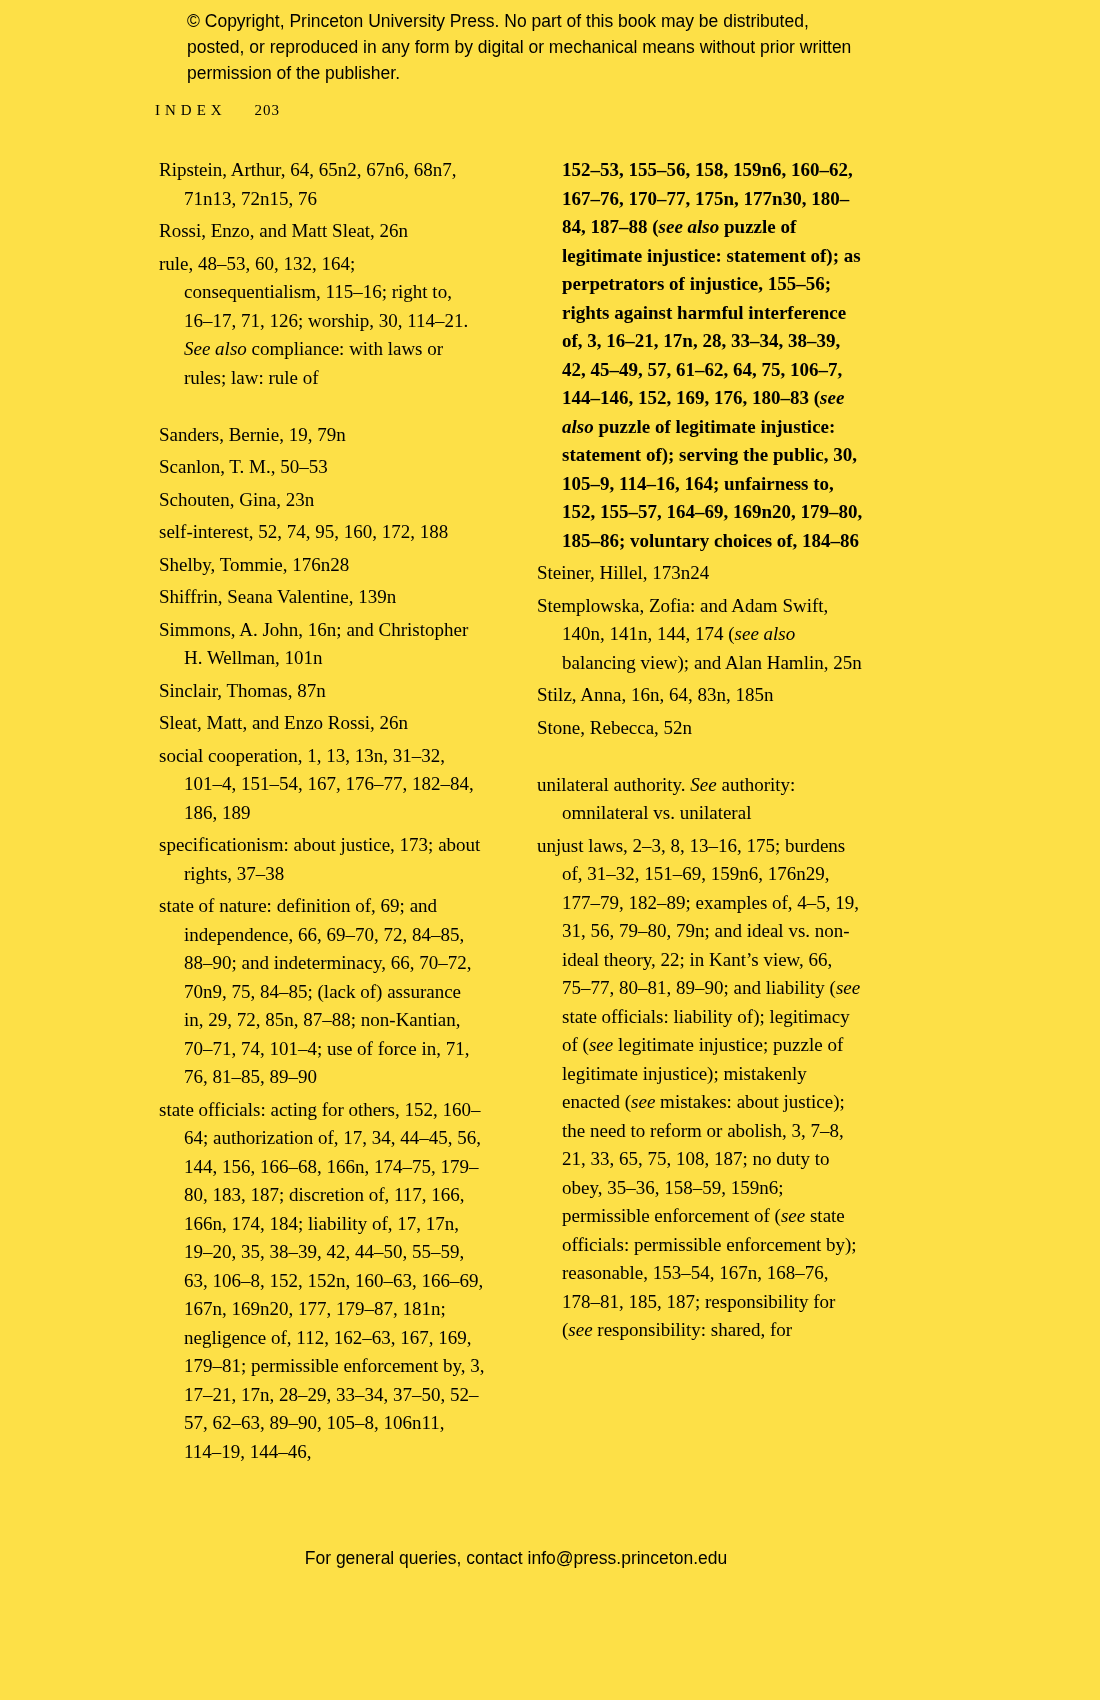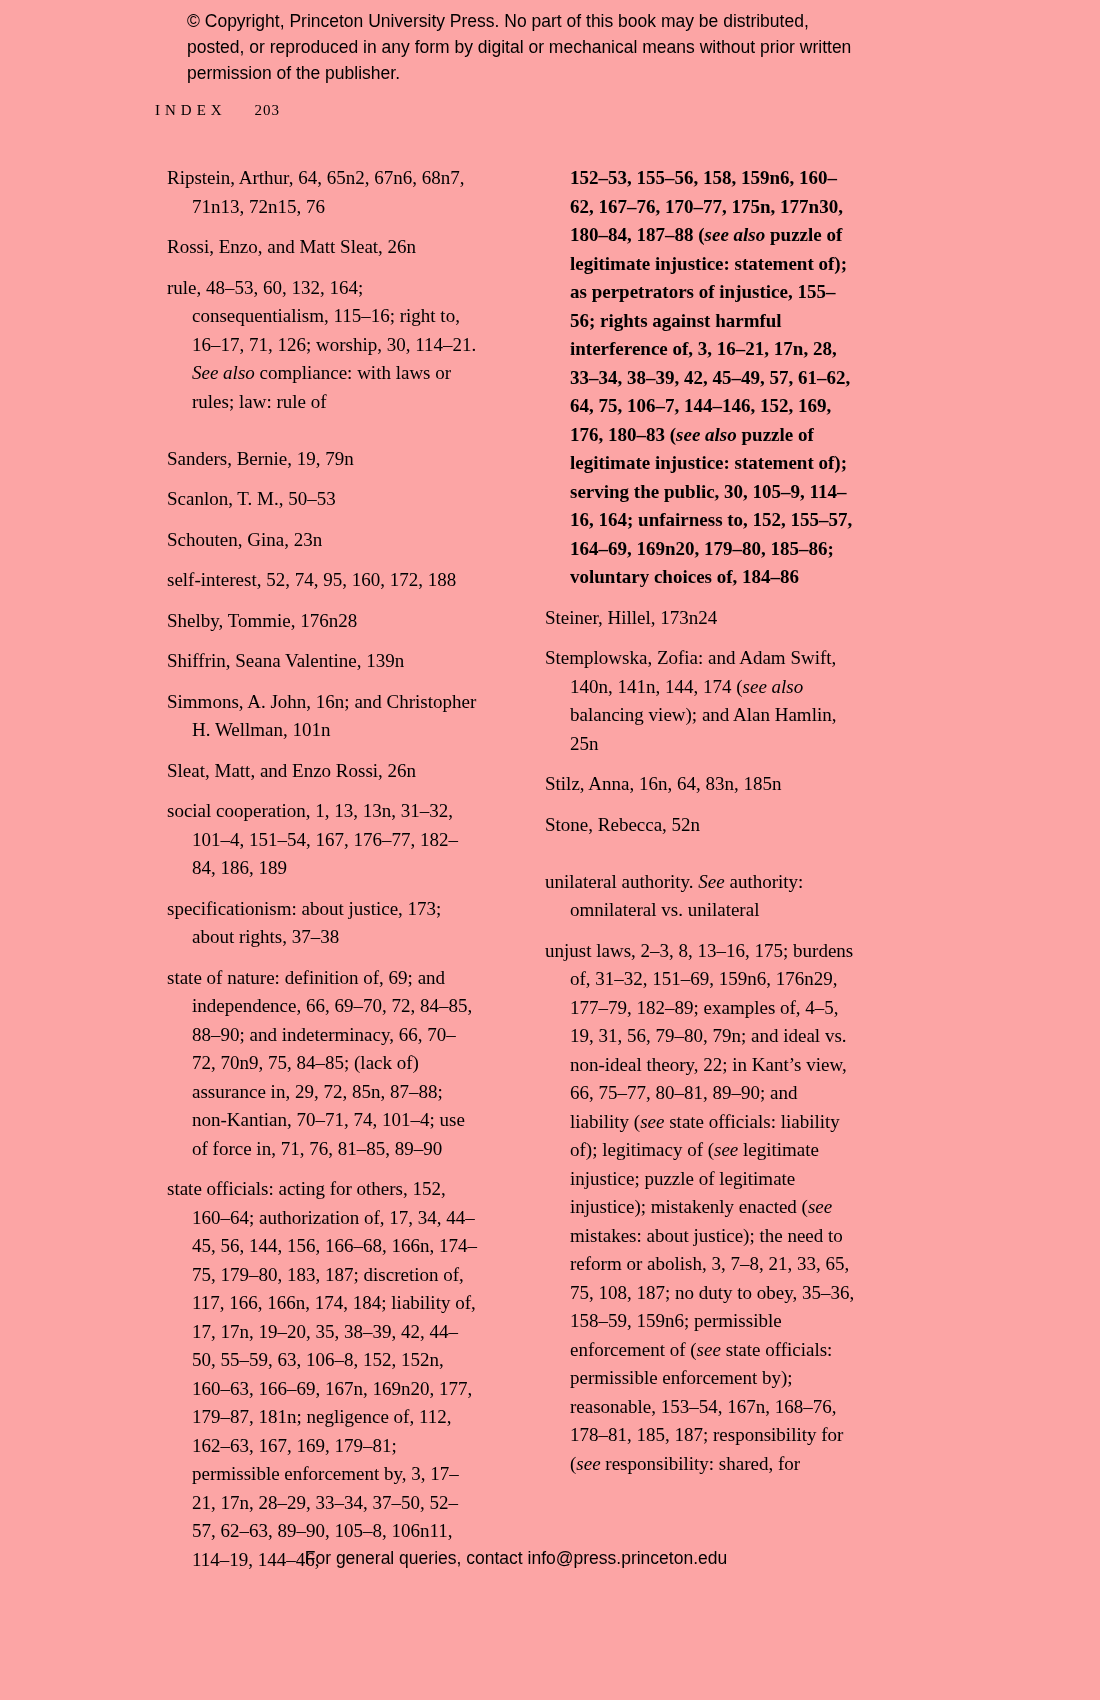--- a/index.html
+++ b/index.html
@@ -4,21 +4,21 @@
 <style>
   html, body {
     margin: 0;
     padding: 0;
     background: #ffffff;
   }
   .page {
     position: relative;
     width: 1100px;
     height: 1700px;
-    background: #fca5a5;
+    background: #fde047;
     color: #000000;
     overflow: hidden;
   }
   .copyright {
     position: absolute;
     left: 187px;
     top: 8px;
     width: 680px;
     font-family: "Liberation Sans", sans-serif;
     font-size: 17.5px;
@@ -49,21 +49,21 @@
     display: flex;
     gap: 44px;
     font-family: "Liberation Serif", serif;
     font-size: 19px;
     line-height: 28.5px;
   }
   .col {
     width: 334px;
   }
   .entry {
-    margin: 12px;
+    margin: 4px;
     padding-left: 25px;
     text-indent: -25px;
   }
   .entry.continuation {
     text-indent: 0;
     font-weight: bold;
   }
   .entry.gap {
     margin-top: 28.5px;
   }
@@ -98,20 +98,21 @@
         <p class="entry"><span>Ripstein, Arthur, 64, 65n2, 67n6, 68n7, 71n13, 72n15, 76</span></p>
         <p class="entry"><span>Rossi, Enzo, and Matt Sleat, 26n</span></p>
         <p class="entry"><span>rule, 48–53, 60, 132, 164; consequentialism, 115–16; right to, 16–17, 71, 126; worship, 30, 114–21. </span><span class="it">See also</span><span> compliance: with laws or rules; law: rule of</span></p>
         <p class="entry gap"><span>Sanders, Bernie, 19, 79n</span></p>
         <p class="entry"><span>Scanlon, T. M., 50–53</span></p>
         <p class="entry"><span>Schouten, Gina, 23n</span></p>
         <p class="entry"><span>self-interest, 52, 74, 95, 160, 172, 188</span></p>
         <p class="entry"><span>Shelby, Tommie, 176n28</span></p>
         <p class="entry"><span>Shiffrin, Seana Valentine, 139n</span></p>
         <p class="entry"><span>Simmons, A. John, 16n; and Christopher H. Wellman, 101n</span></p>
+        <p class="entry"><span>Sinclair, Thomas, 87n</span></p>
         <p class="entry"><span>Sleat, Matt, and Enzo Rossi, 26n</span></p>
         <p class="entry"><span>social cooperation, 1, 13, 13n, 31–32, 101–4, 151–54, 167, 176–77, 182–84, 186, 189</span></p>
         <p class="entry"><span>specificationism: about justice, 173; about rights, 37–38</span></p>
         <p class="entry"><span>state of nature: definition of, 69; and independence, 66, 69–70, 72, 84–85, 88–90; and indeterminacy, 66, 70–72, 70n9, 75, 84–85; (lack of) assurance in, 29, 72, 85n, 87–88; non-Kantian, 70–71, 74, 101–4; use of force in, 71, 76, 81–85, 89–90</span></p>
         <p class="entry"><span>state officials: acting for others, 152, 160–64; authorization of, 17, 34, 44–45, 56, 144, 156, 166–68, 166n, 174–75, 179–80, 183, 187; discretion of, 117, 166, 166n, 174, 184; liability of, 17, 17n, 19–20, 35, 38–39, 42, 44–50, 55–59, 63, 106–8, 152, 152n, 160–63, 166–69, 167n, 169n20, 177, 179–87, 181n; negligence of, 112, 162–63, 167, 169, 179–81; permissible enforcement by, 3, 17–21, 17n, 28–29, 33–34, 37–50, 52–57, 62–63, 89–90, 105–8, 106n11, 114–19, 144–46,</span></p>
       </div>
     <div class="col">
         <p class="entry continuation"><span>152–53, 155–56, 158, 159n6, 160–62, 167–76, 170–77, 175n, 177n30, 180–84, 187–88 (</span><span class="it">see also</span><span> puzzle of legitimate injustice: statement of); as perpetrators of injustice, 155–56; rights against harmful interference of, 3, 16–21, 17n, 28, 33–34, 38–39, 42, 45–49, 57, 61–62, 64, 75, 106–7, 144–146, 152, 169, 176, 180–83 (</span><span class="it">see also</span><span> puzzle of legitimate injustice: statement of); serving the public, 30, 105–9, 114–16, 164; unfairness to, 152, 155–57, 164–69, 169n20, 179–80, 185–86; voluntary choices of, 184–86</span></p>
         <p class="entry"><span>Steiner, Hillel, 173n24</span></p>
         <p class="entry"><span>Stemplowska, Zofia: and Adam Swift, 140n, 141n, 144, 174 (</span><span class="it">see also</span><span> balancing view); and Alan Hamlin, 25n</span></p>

